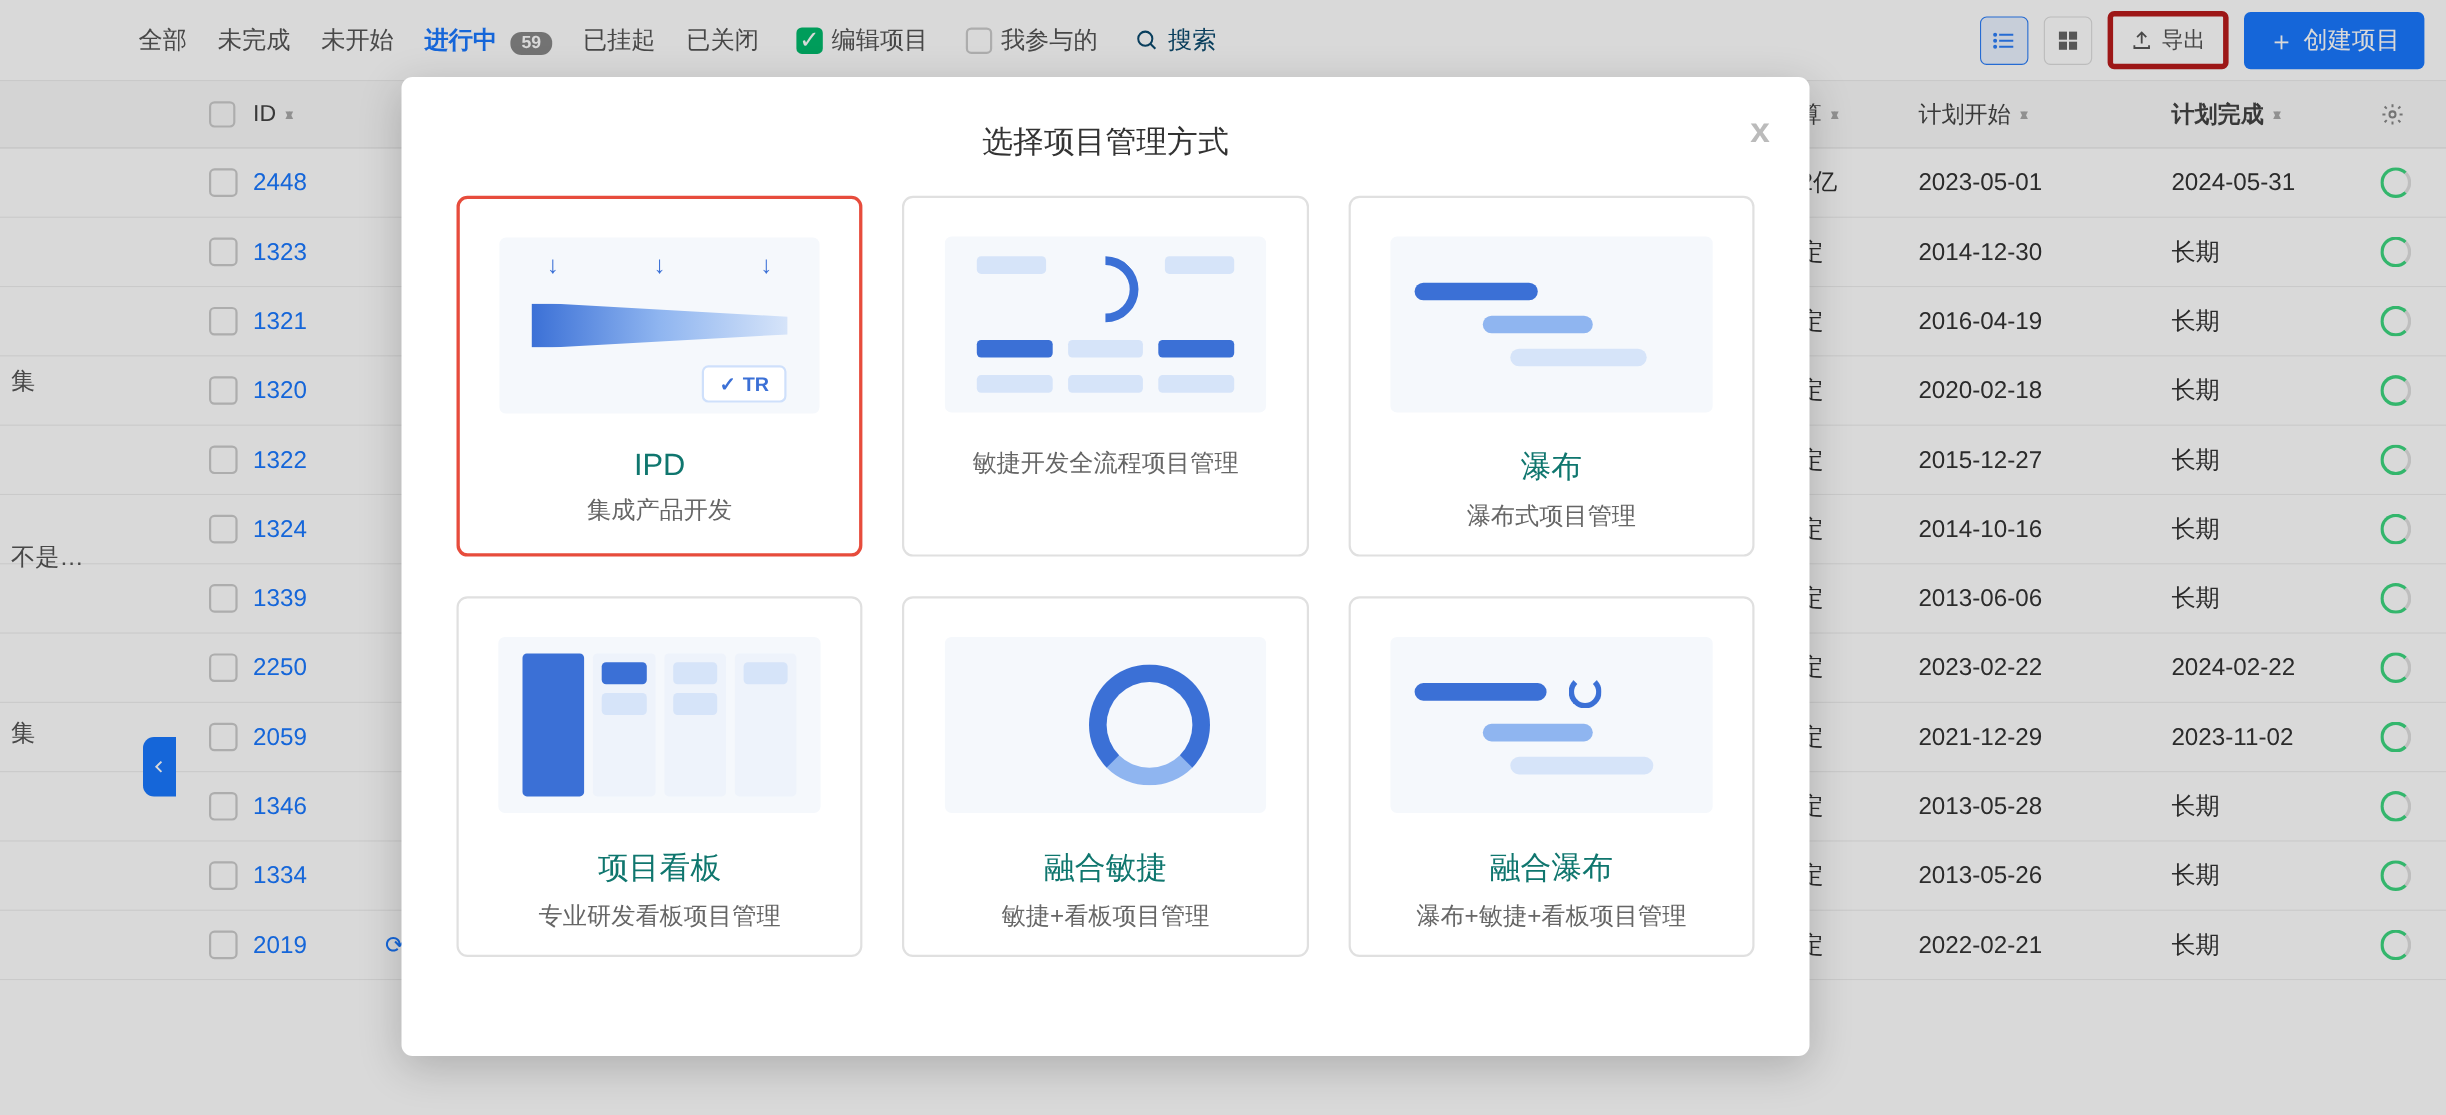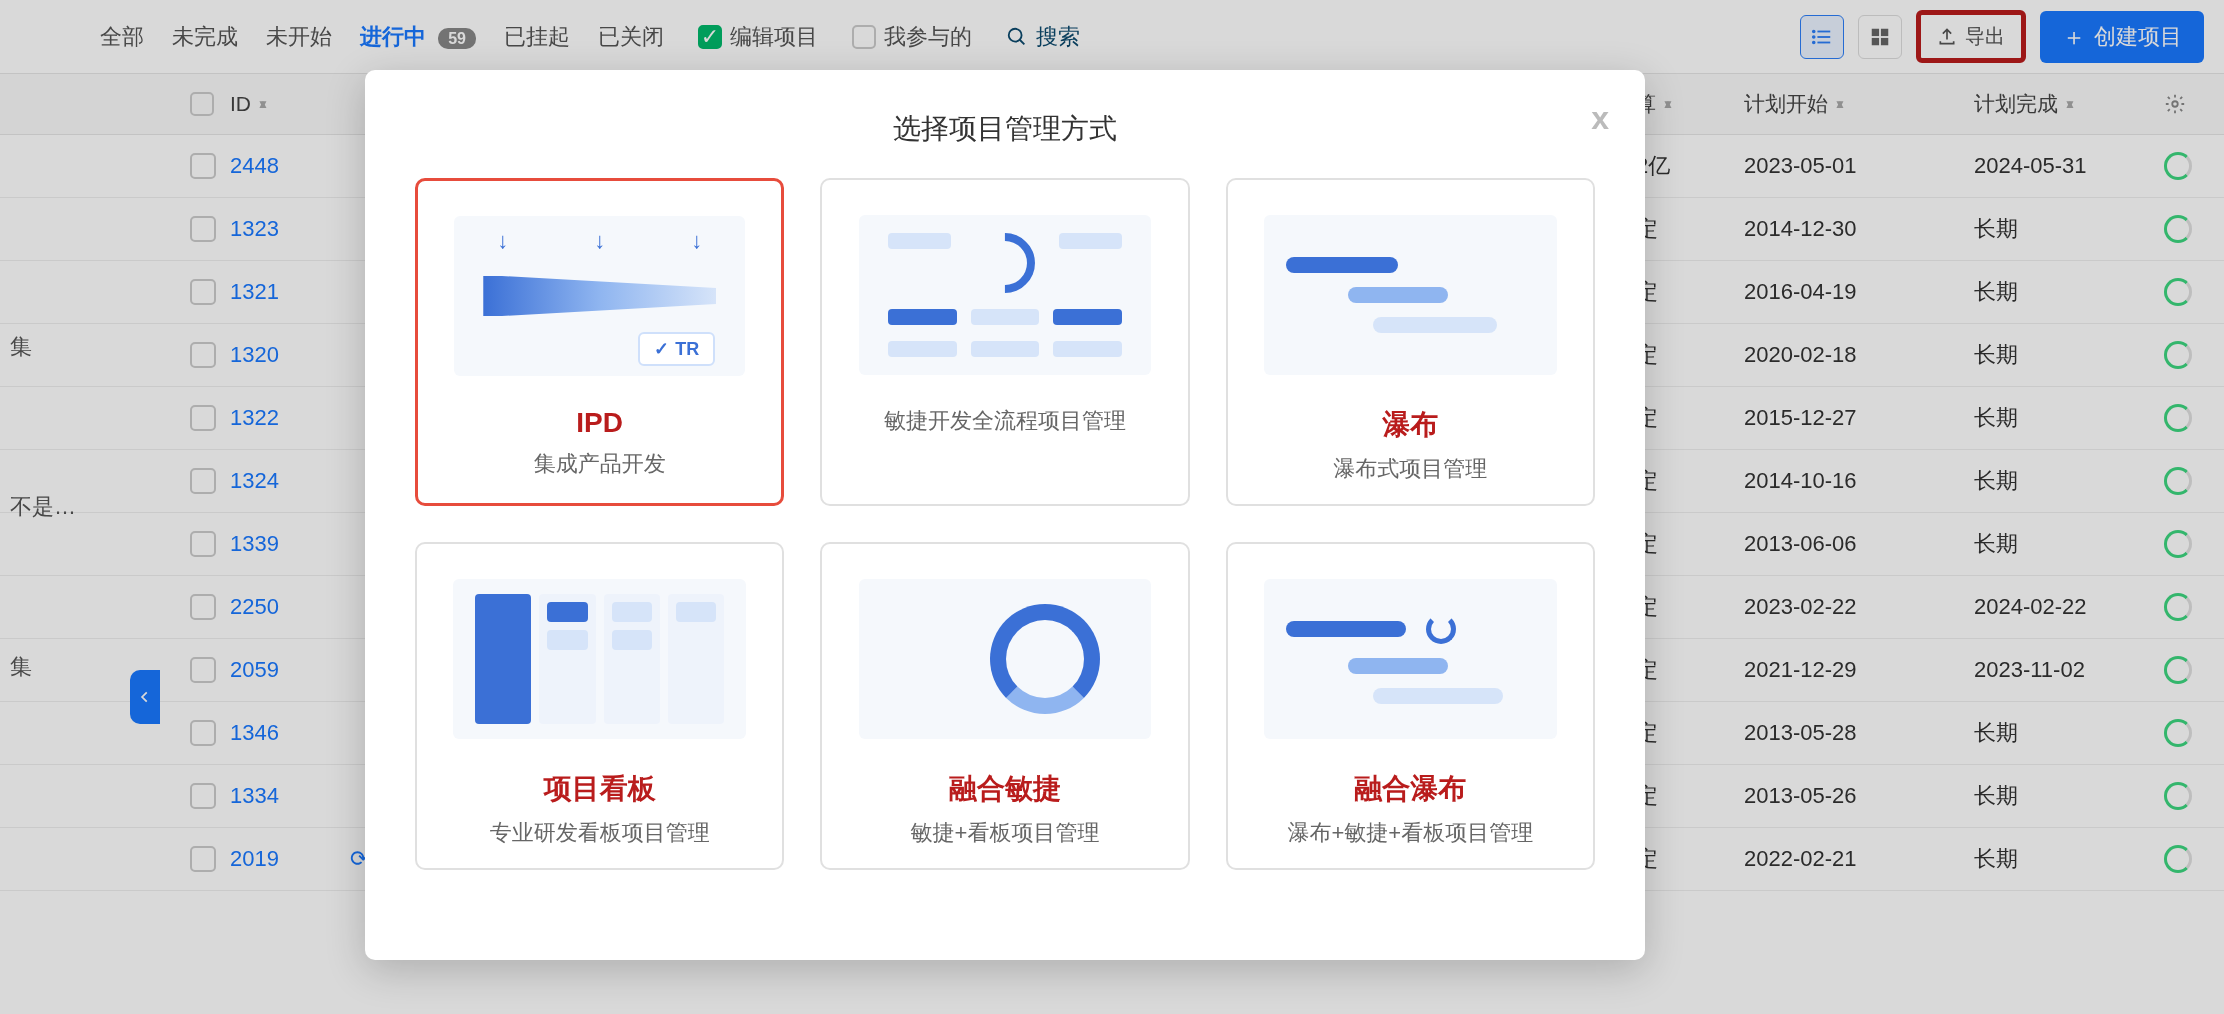--- a/index.html
+++ b/index.html
@@ -1,41 +1,41 @@
 <!DOCTYPE html>
 <html><head>
 <meta charset="utf-8">
 <style>
 * { margin: 0; padding: 0; box-sizing: border-box; }
 body { font-family: -apple-system, "PingFang SC", "Microsoft YaHei", sans-serif; background: #f5f5f5; overflow: hidden; width: 2224px; height: 1014px; position: relative; }
 
 
 .bg-page { position: absolute; inset: 0; background: #fff; }
 .toolbar { display: flex; align-items: center; padding: 10px 20px; border-bottom: 1px solid #e5e5e5; gap: 14px; background: #fff; }
-.toolbar .tabs { display: flex; gap: 28px; align-items: flex-end; margin-left: 80px; }
+.toolbar .tabs { display: flex; gap: 28px; align-items: flex-end; margin-left: 106px; }
 .toolbar .tab { font-size: 22px; color: #555; cursor: pointer; padding: 6px 0; }
 .toolbar .tab.active { color: #1978ff; font-weight: 600; }
 .toolbar .tab-badge { background: #888; color: #fff; border-radius: 10px; padding: 2px 10px; font-size: 16px; margin-left: 6px; }
 .toolbar .chk { display: flex; align-items: center; gap: 8px; margin-left: 20px; font-size: 22px; color: #555; }
 .toolbar .chkbox { width: 24px; height: 24px; border: 2px solid #ccc; border-radius: 5px; display: flex; align-items: center; justify-content: center; }
 .toolbar .chkbox.checked { background: #00b96b; border-color: #00b96b; color: #fff; }
 .toolbar .search-top { display: flex; align-items: center; gap: 8px; margin-left: 20px; color: #0c4a6e; font-size: 22px; }
 .toolbar .right-tools { margin-left: auto; display: flex; align-items: center; gap: 14px; }
 .toolbar .icon-btn { width: 44px; height: 44px; border: 1px solid #ddd; border-radius: 6px; display: flex; align-items: center; justify-content: center; background: #fff; color: #666; }
 .toolbar .icon-btn.active { background: #eaf3ff; border-color: #2c7ef8; color: #2c7ef8; }
 .toolbar .export-btn { display: flex; align-items: center; gap: 8px; padding: 8px 16px; border: 5px solid #b91c1c; border-radius: 6px; font-size: 20px; color: #555; background: #fff; }
 .toolbar .create-btn { display: flex; align-items: center; gap: 8px; padding: 10px 22px; background: #1978ff; color: #fff; border-radius: 6px; font-size: 22px; font-weight: 500; }
 
 .table-head { display: flex; align-items: center; padding: 16px 20px; border-bottom: 1px solid #e5e5e5; font-size: 21px; color: #444; font-weight: 500; background: #fafafa; }
 .table-head .th { display: flex; align-items: center; gap: 6px; }
 .th-chk { width: 40px; margin-left: 170px; }
 .th-id { width: 120px; }
 .th-budget { margin-left: auto; width: 130px; }
 .th-start { width: 230px; }
-.th-end { width: 190px; }
+.th-end { width: 190px; font-weight: bold; }
 .th-gear { width: 40px; }
 .sort-ic { display: inline-flex; flex-direction: column; line-height: 0; font-size: 12px; color: #aaa; }
 
 .table-body { }
 .row { display: flex; align-items: center; padding: 16px 20px; border-bottom: 1px solid #eee; font-size: 22px; color: #333; }
 .row .cell-chk { width: 40px; margin-left: 170px; }
 .row .checkbox { width: 26px; height: 26px; border: 2px solid #ccc; border-radius: 5px; }
 .row .cell-id { width: 120px; color: #1978ff; font-weight: 500; }
 .row .cell-spacer { flex: 1; }
 .row .cell-budget { width: 130px; }
@@ -51,21 +51,21 @@
 .overlay { position: absolute; inset: 0; background: rgba(0,0,0,0.15); }
 
 
 .modal { position: absolute; left: 365px; top: 70px; width: 1280px; height: 890px; background: #fff; border-radius: 10px; box-shadow: 0 10px 40px rgba(0,0,0,0.2); padding: 40px 50px; }
 .modal-title { text-align: center; font-size: 28px; color: #333; font-weight: 500; margin-bottom: 30px; }
 .modal-close { position: absolute; right: 36px; top: 30px; font-size: 32px; color: #bbb; cursor: pointer; font-weight: bold; }
 .card-grid { display: grid; grid-template-columns: repeat(3, 1fr); gap: 36px; }
 .card { border: 2px solid #e0e0e0; border-radius: 10px; padding: 20px; text-align: center; cursor: pointer; }
 .card.selected { border: 3px solid #e74c3c; }
 .card-illust { height: 190px; display: flex; align-items: center; justify-content: center; margin-bottom: 16px; }
-.card-name { font-size: 28px; font-weight: 700; color: #b91c1c; margin-bottom: 10px; }
+.card-name { font-size: 28px; font-weight: 400; color: #0f766e; margin-bottom: 10px; }
 .card-desc { font-size: 22px; color: #666; }
 
 
 .illust-box { width: 90%; height: 160px; background: #f5f8fc; border-radius: 6px; position: relative; display: flex; align-items: center; justify-content: center; }
 .pipe { width: 80%; height: 40px; background: linear-gradient(90deg, #3b70d6 0%, #8fb5f0 50%, #d6e4f9 100%); clip-path: polygon(0 0, 8% 0, 100% 30%, 100% 70%, 8% 100%, 0 100%); }
 .tr-badge { position: absolute; bottom: 10px; right: 30px; background: #fff; border: 2px solid #cfe0fb; border-radius: 6px; padding: 4px 14px; color: #3b70d6; font-weight: bold; font-size: 18px; display: flex; align-items: center; gap: 6px; }
 .arrow-dn { color: #3b70d6; font-size: 22px; }
 .scrum-circle { width: 60px; height: 60px; border: 8px solid #3b70d6; border-radius: 50%; border-top-color: transparent; border-left-color: transparent; transform: rotate(-45deg); margin: 0 10px; }
 .bars-set { display: flex; flex-direction: column; gap: 16px; width: 80%; }
 .bar-row { display: flex; gap: 14px; }

